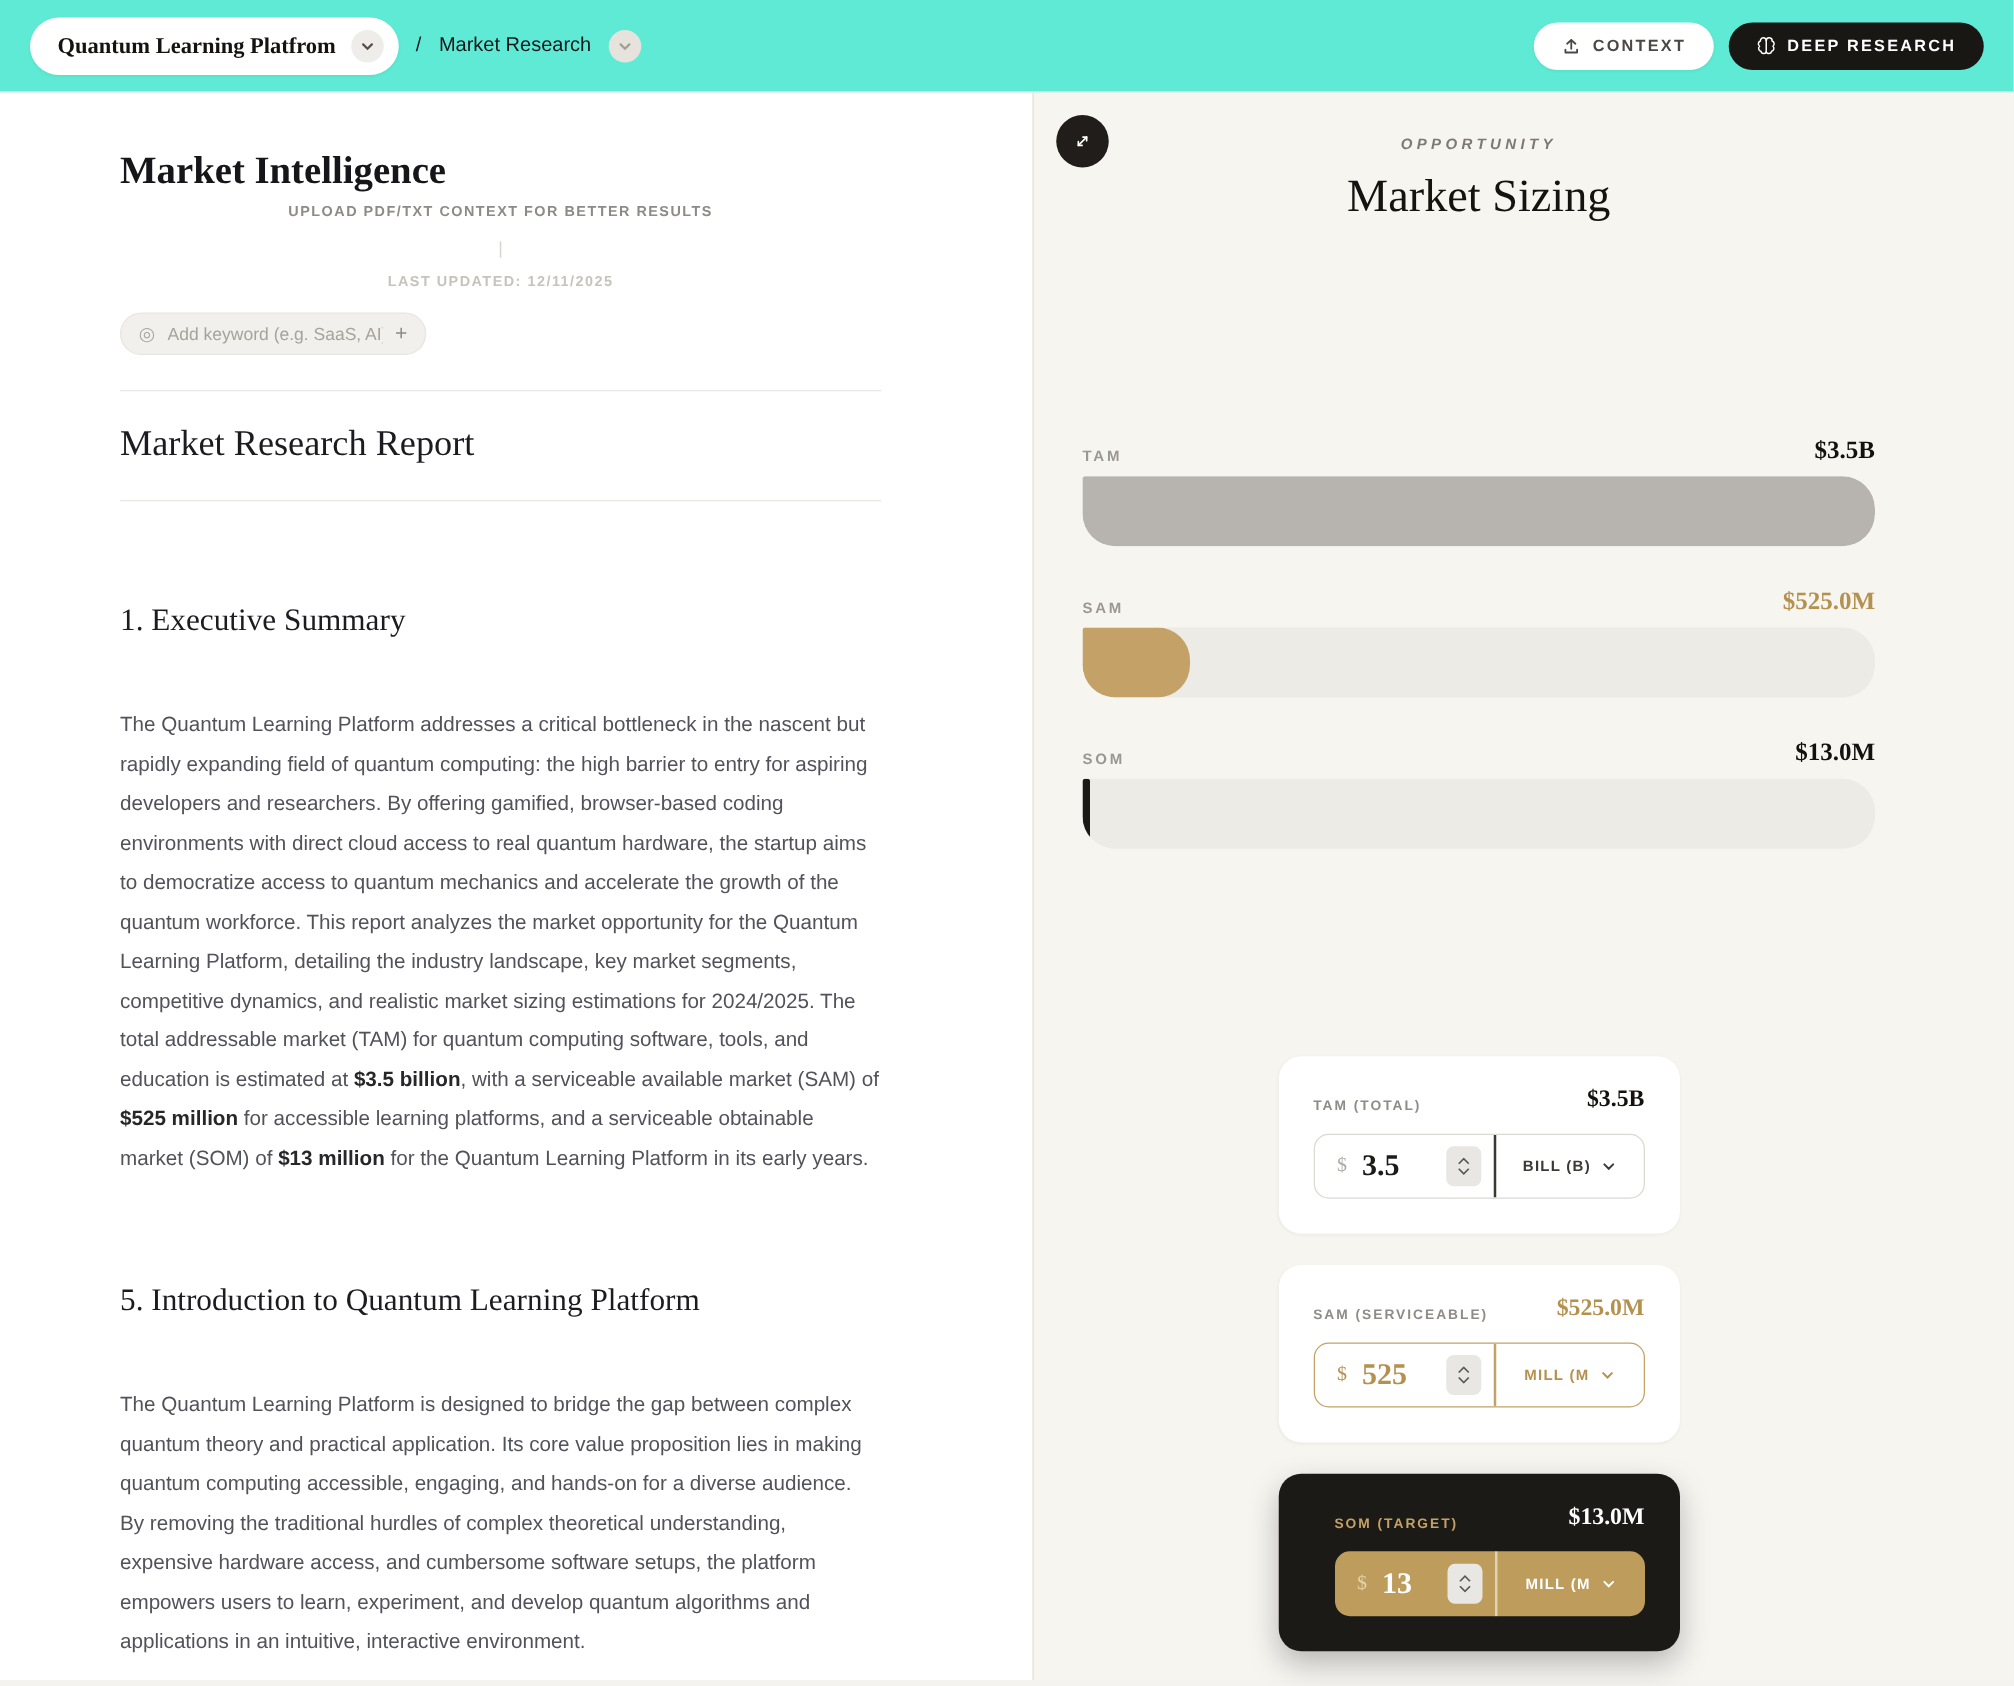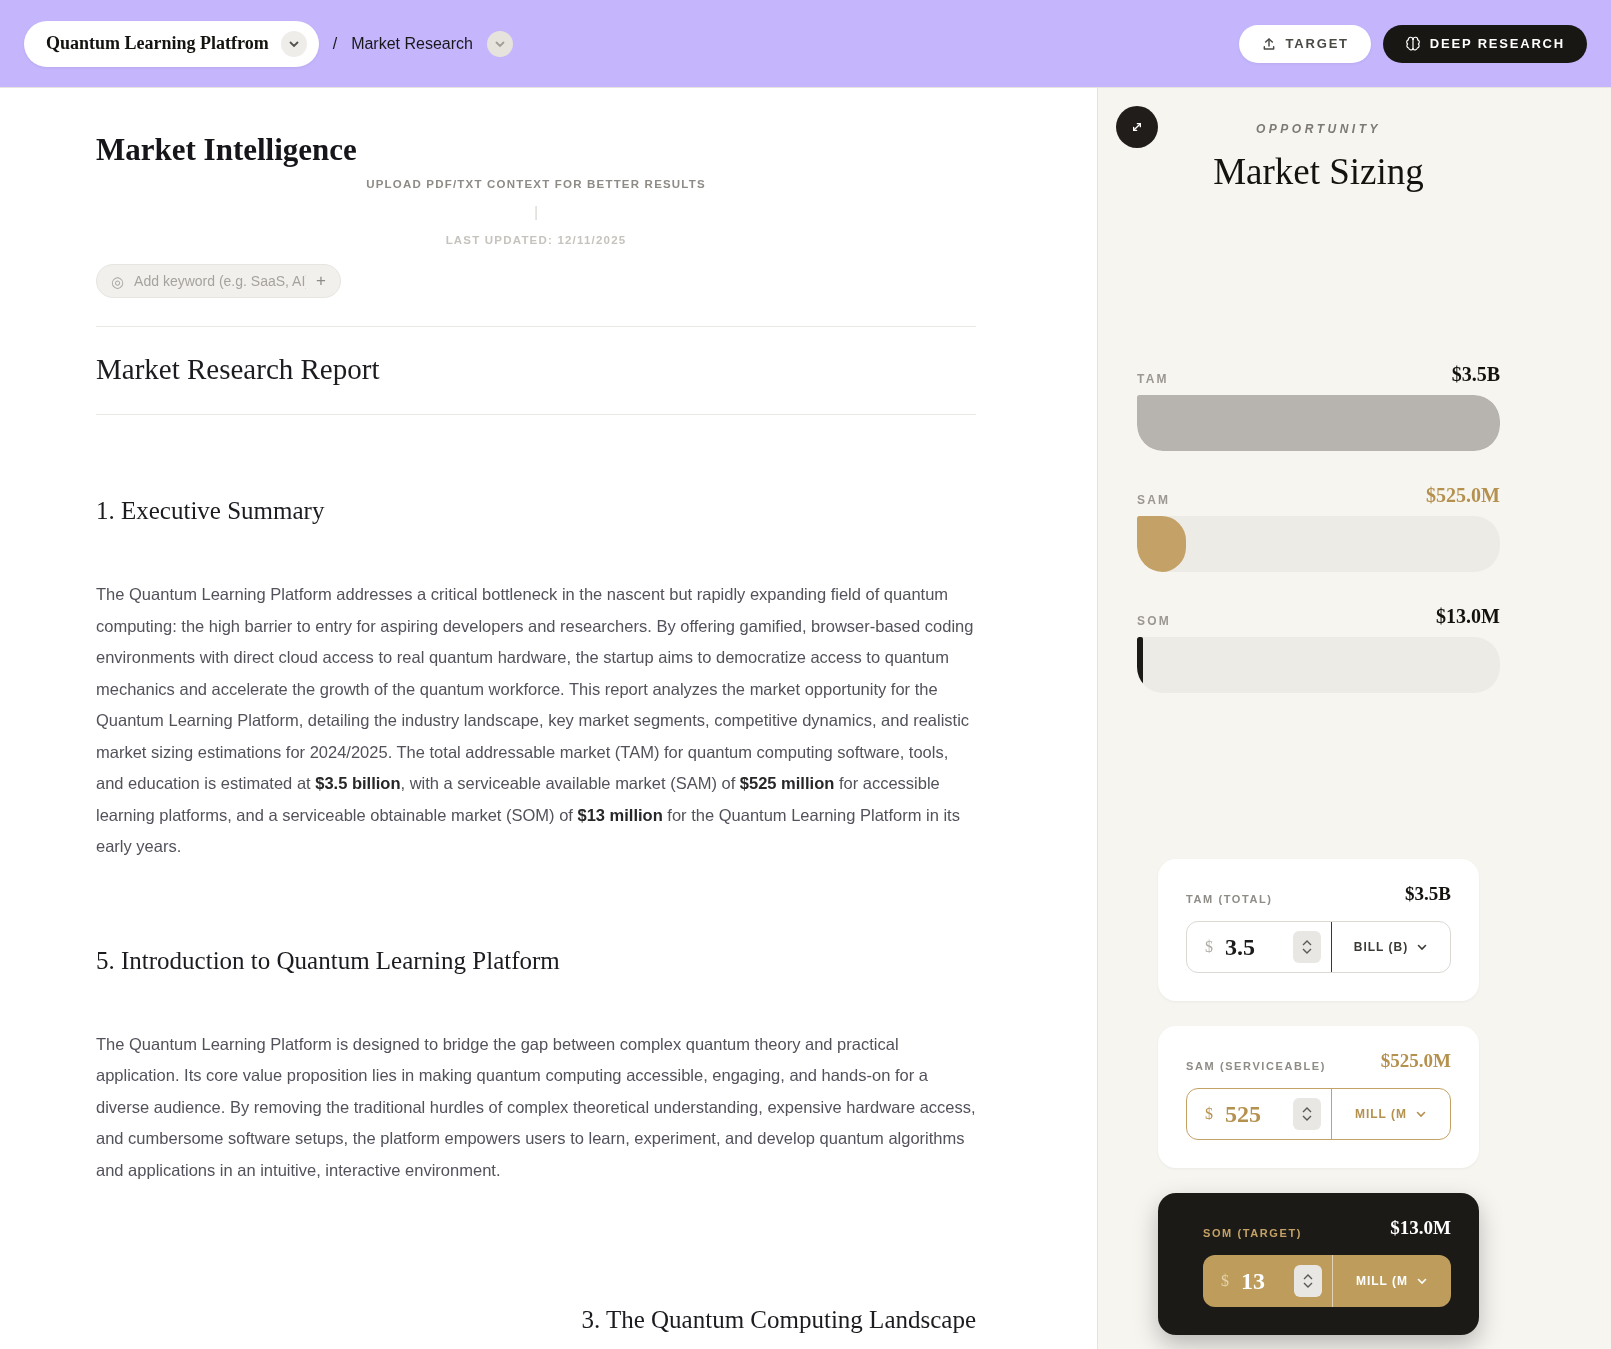--- a/index.html
+++ b/index.html
@@ -1,38 +1,38 @@
 <!DOCTYPE html>
 <html><head>
 <meta charset="utf-8">
 <style>
   * { margin:0; padding:0; box-sizing:border-box; }
   html,body { width:1611px; height:1349px; overflow:hidden; background:#f5f3ef;
     font-family:"Liberation Sans", sans-serif; color:#18181b; }
 
   
-  .topbar { height:88px; display:flex; align-items:center; justify-content:space-between;
-    padding:0 24px; background:#c4b5fd; border-bottom:1px solid #e7e4df; }
+  .topbar { height:74px; display:flex; align-items:center; justify-content:space-between;
+    padding:0 24px; background:#5eead4; border-bottom:1px solid #e7e4df; }
   .topbar-left { display:flex; align-items:center; gap:14px; }
   .project-pill { display:flex; align-items:center; gap:12px; background:#ffffff;
     border-radius:999px; padding:10px 12px 10px 22px; box-shadow:0 1px 3px rgba(0,0,0,.06); cursor:pointer; }
   .project-pill .name { font-family:"Liberation Serif", serif; font-weight:700; font-size:18px; color:#14130f; }
   .chev-circle { width:26px; height:26px; border-radius:50%; background:#efedea;
     display:flex; align-items:center; justify-content:center; color:#55524d; }
   .chev-circle.dim { background:#e6e3dd; color:#a29e97; }
   .topbar-right { display:flex; align-items:center; gap:12px; }
   .btn-pill { display:flex; align-items:center; gap:9px; border-radius:999px; padding:11px 22px;
     font-size:13px; font-weight:700; letter-spacing:1.8px; cursor:pointer; border:none; }
   .btn-context { background:#ffffff; color:#4b4944; box-shadow:0 1px 3px rgba(0,0,0,.06); }
   .btn-deep { background:#191714; color:#ffffff; }
   .icon16 { width:16px; height:16px; display:block; }
 
   
   .main { display:flex; height:1270px; }
-  .doc { width:1097px; background:#ffffff; padding:42px 121px 0 96px; overflow:hidden; height:100%; }
+  .doc { width:826px; background:#ffffff; padding:42px 121px 0 96px; overflow:hidden; height:100%; }
   .panel { flex:1; background:#f7f5f0; border-left:1px solid #e6e3dd; position:relative;
     padding:34px 111px 0 39px; }
 
   
   .doc-title { font-family:"Liberation Serif", serif; font-weight:600; font-size:31px; line-height:40px; color:#15151a; }
   .doc-meta { display:flex; align-items:center; gap:14px; margin-top:8px;flex-direction:column; }
   .doc-meta .hint { font-size:11.5px; font-weight:700; letter-spacing:1.2px; color:#8e8b86; }
   .doc-meta .sep { color:#d8d5d0; font-size:14px; }
   .doc-meta .updated { font-size:11.5px; font-weight:700; letter-spacing:1.2px; color:#c6c3bd; }
   .keyword-pill { margin-top:18px; display:inline-flex; align-items:center; gap:10px;
@@ -131,21 +131,21 @@
         </svg>
     </span>
   </div>
   <div class="topbar-right">
     <button class="btn-pill btn-context">
       <svg class="icon16" viewBox="0 0 24 24" fill="none" stroke="currentColor" stroke-width="2.2" stroke-linecap="round" stroke-linejoin="round">
           <path d="M12 15V5"></path>
           <path d="M7 9l5-4.5L17 9"></path>
           <path d="M5 16v3.5h14V16"></path>
         </svg>
-      <span>TARGET</span>
+      <span>CONTEXT</span>
     </button>
     <button class="btn-pill btn-deep">
       <svg class="icon16" viewBox="0 0 24 24" fill="none" stroke="currentColor" stroke-width="1.8" stroke-linecap="round" stroke-linejoin="round">
           <path d="M12 5v14"></path>
           <path d="M12 5a3.5 3.5 0 0 0-7 .8A3.5 3.5 0 0 0 4 12a3.5 3.5 0 0 0 1.5 6A3.5 3.5 0 0 0 12 19"></path>
           <path d="M12 5a3.5 3.5 0 0 1 7 .8A3.5 3.5 0 0 1 20 12a3.5 3.5 0 0 1-1.5 6A3.5 3.5 0 0 1 12 19"></path>
         </svg>
       <span>DEEP RESEARCH</span>
     </button>
   </div>

